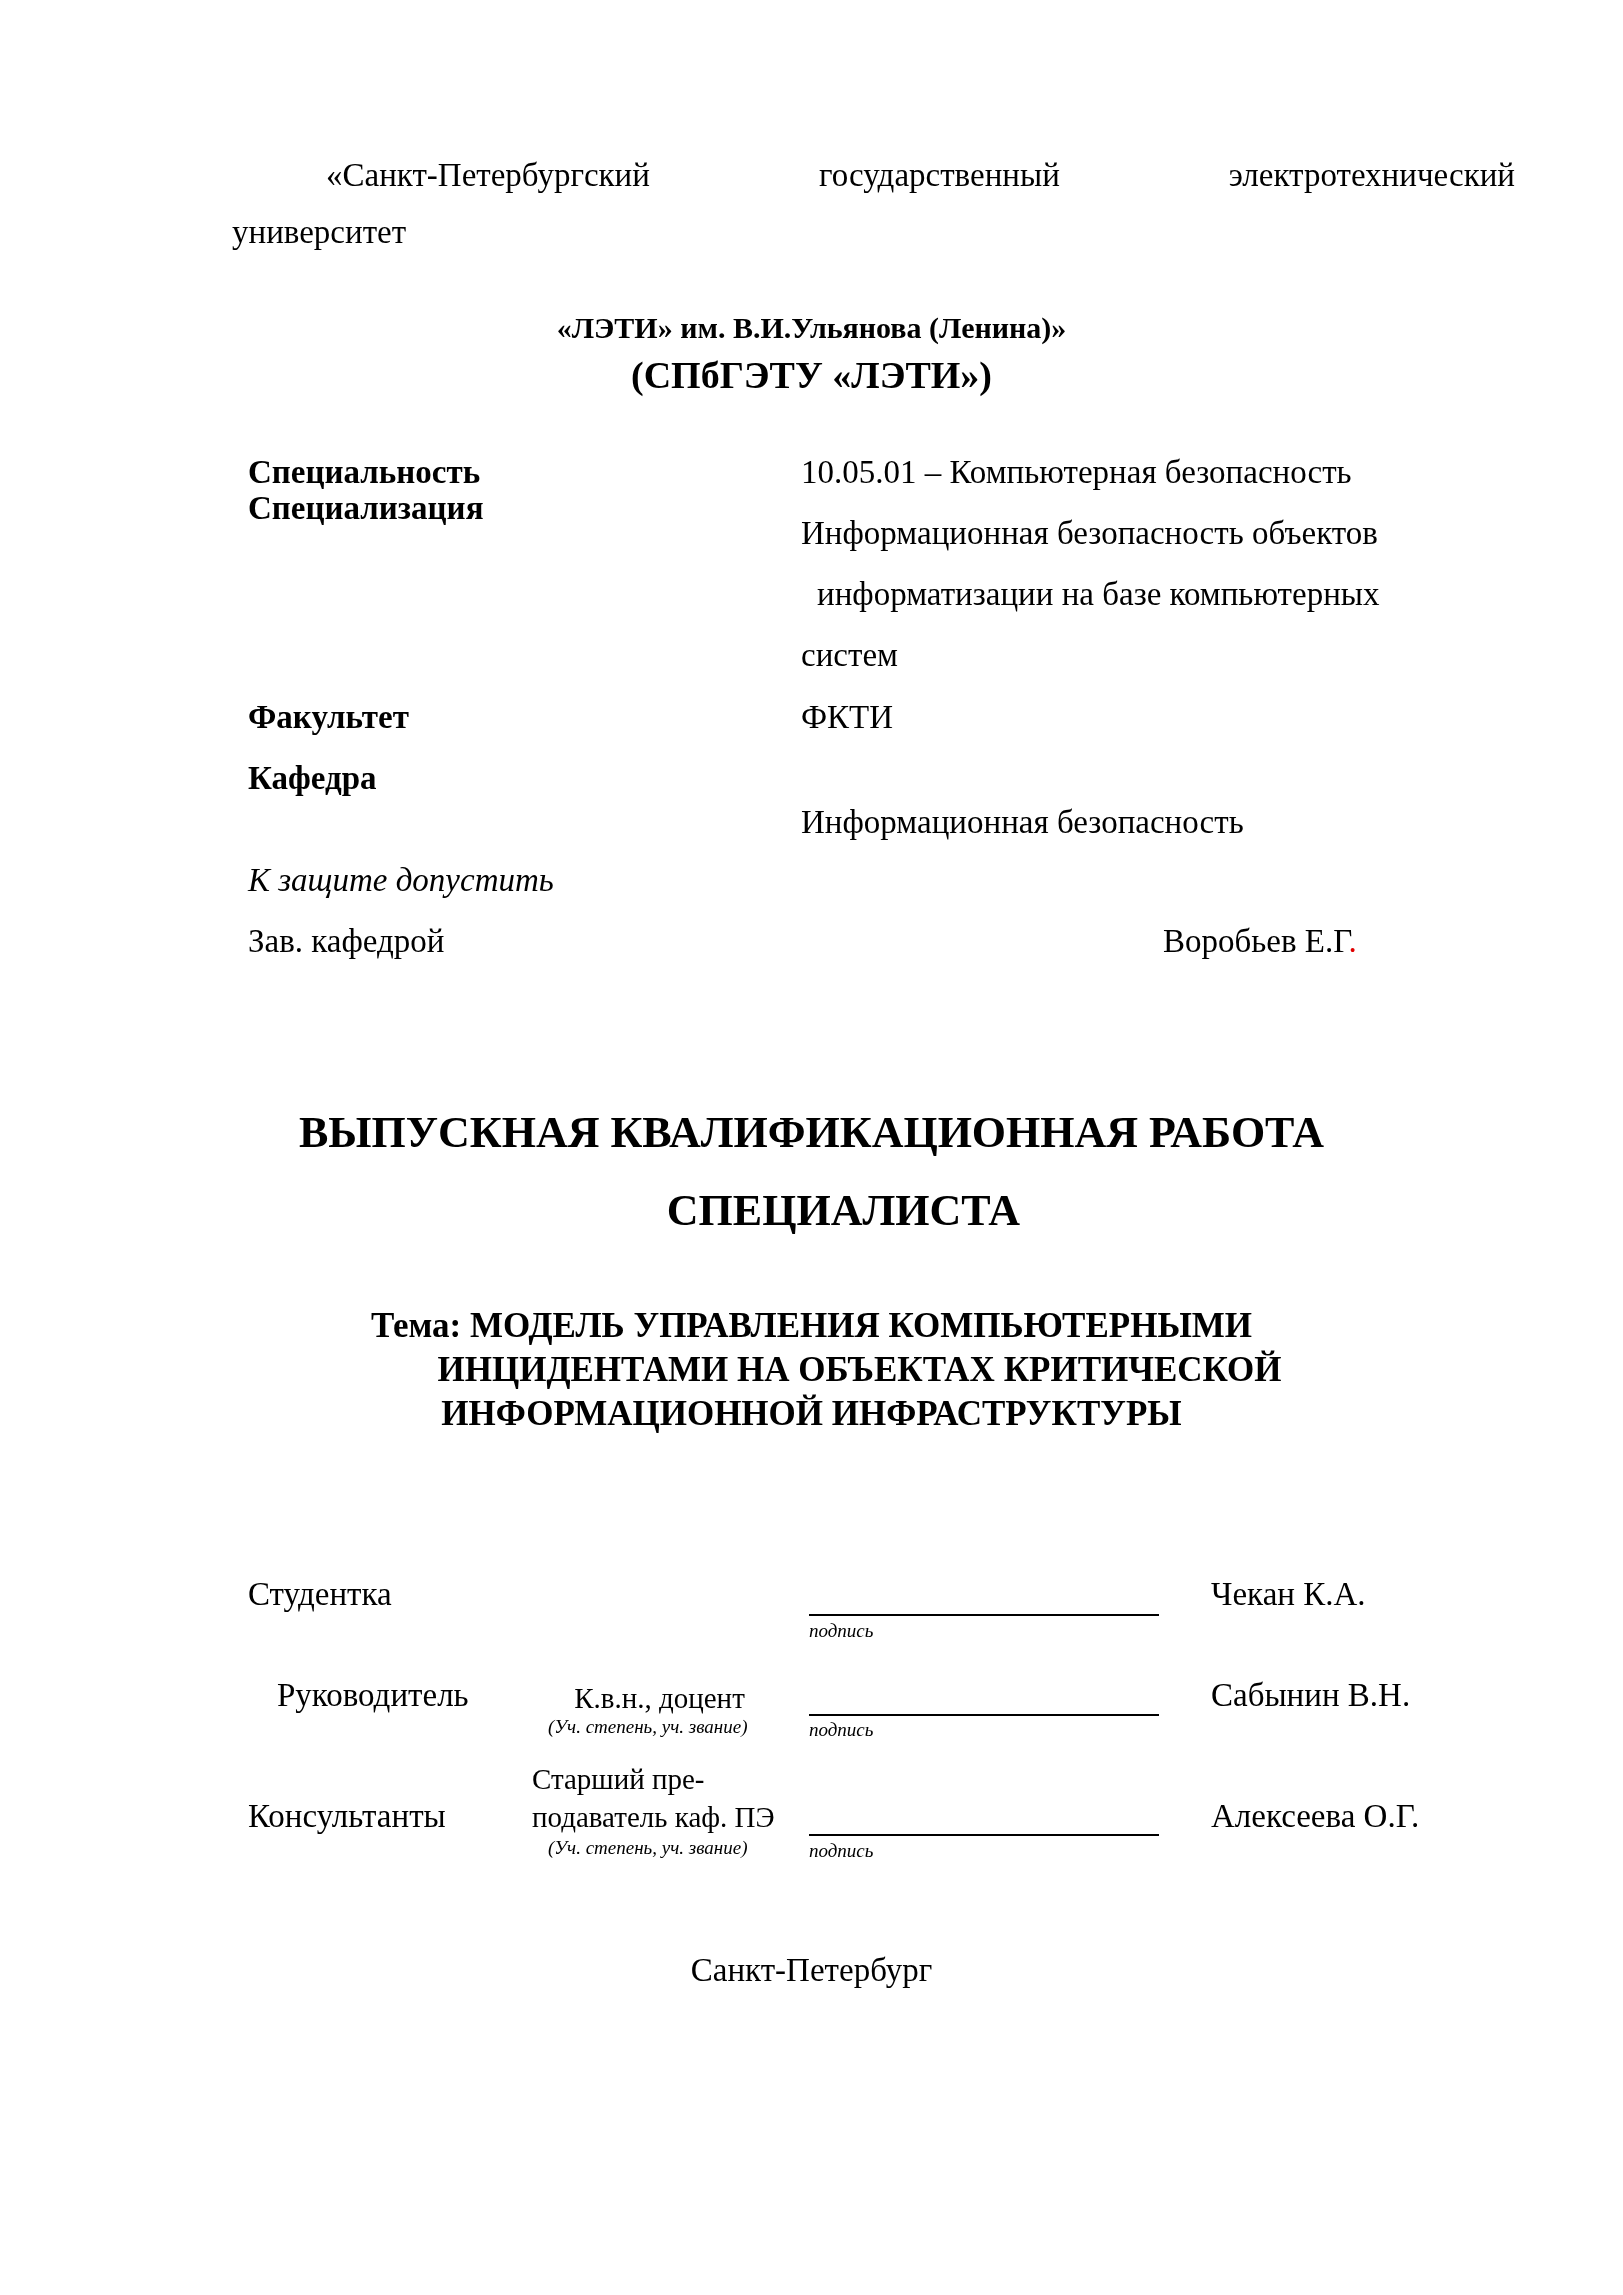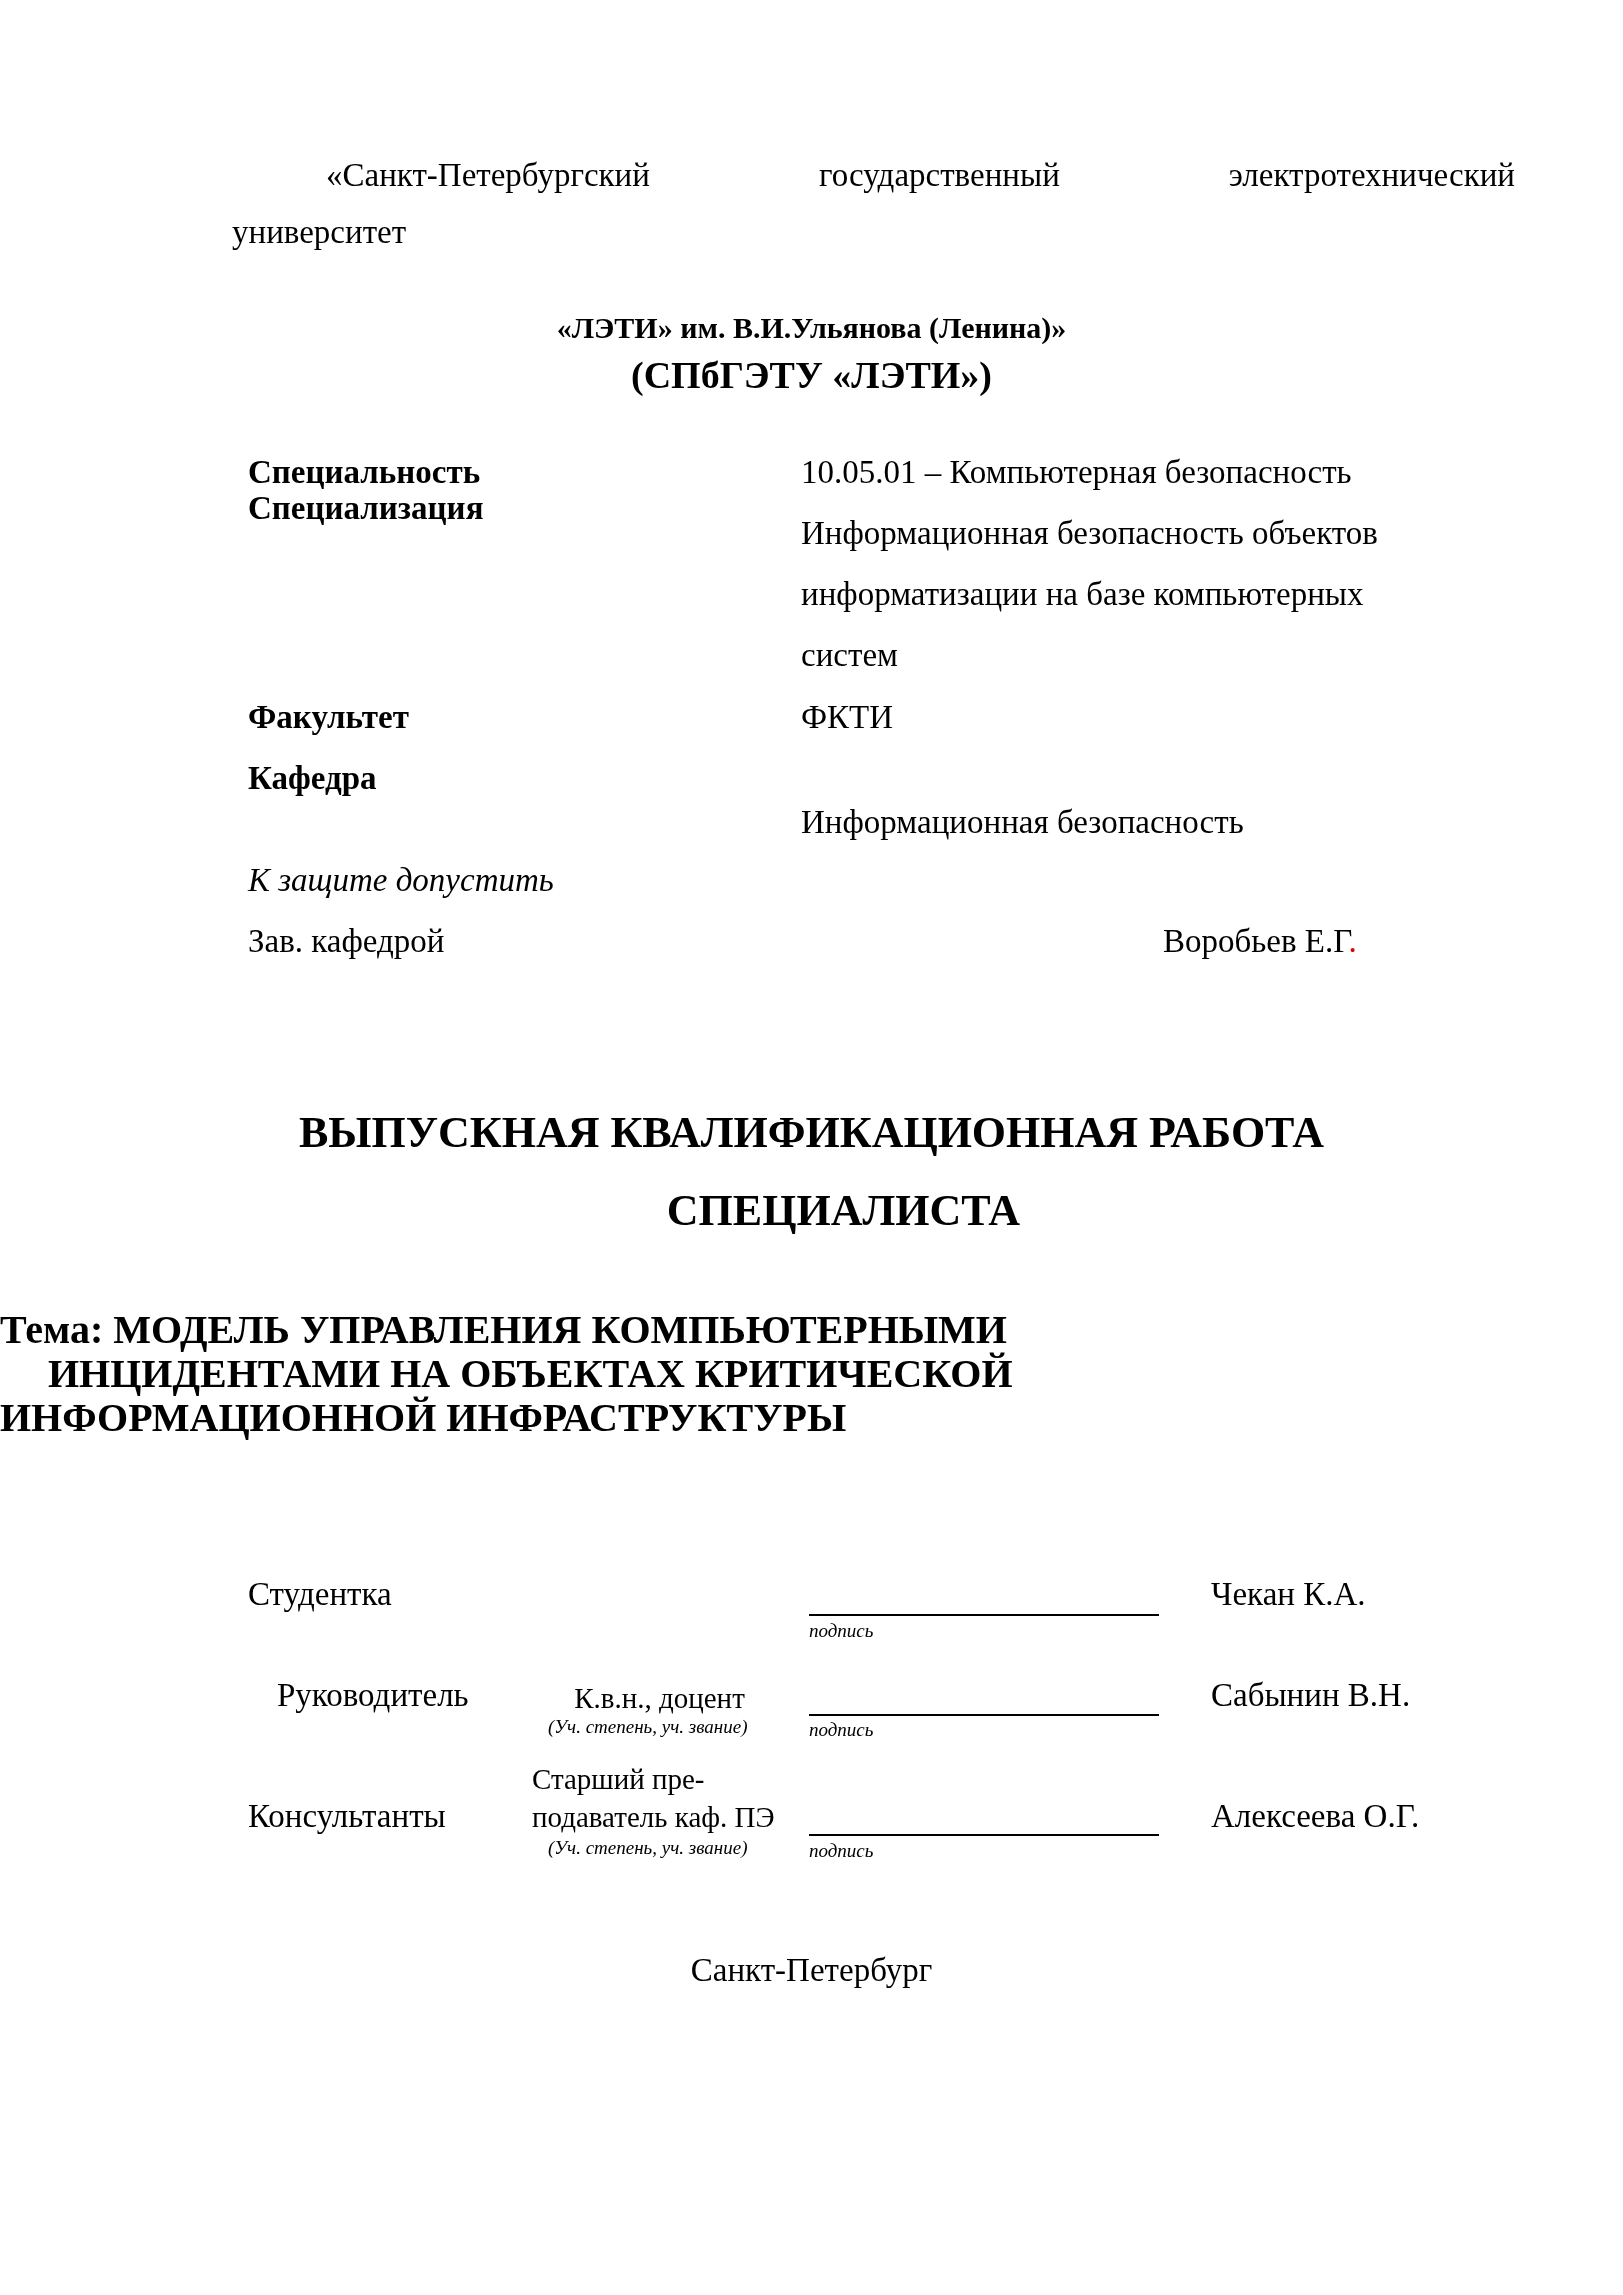--- a/index.html
+++ b/index.html
@@ -21,21 +21,21 @@
 
     
     #approve-caption { left: 248px; top: 862px; font-size: 33px; font-style: italic; }
     #head-label { left: 248px; top: 923px; font-size: 33px; }
     #head-name { left: 1163px; top: 923px; font-size: 33px; }
     #head-name .red-dot { color: #e00000; }
 
     
     #title-line1 { left: 0; width: 1623px; top: 1107px; text-align: center; font-size: 44px; font-weight: bold; }
     #title-line2 { left: 0; width: 1623px; top: 1185px; text-align: center; font-size: 44px; font-weight: bold; margin-left: 32px; }
-    .topic-line { left: 0; width: 1623px; text-align: left; font-size: 40px; font-weight: bold; }
+    .topic-line { left: 0; width: 1623px; text-align: center; font-size: 35px; font-weight: bold; }
 
     
     .sig-role { left: 248px; font-size: 33px; }
     .sig-rank { font-size: 29px; text-align: center; }
     .sig-rank-caption { font-size: 19px; font-style: italic; }
     .sig-line { left: 809px; width: 350px; height: 2.4px; background: #000; }
     .sig-caption { left: 809px; width: 350px; text-align: left; font-size: 19px; font-style: italic; }
     .sig-name { left: 1211px; font-size: 33px; }
 
     #city { left: 0; width: 1623px; top: 1952px; text-align: center; font-size: 33px; }
@@ -50,21 +50,21 @@
 </div>
 <div id="uni-line2" class="abs">университет</div>
 <div id="leti-line1" class="abs">«ЛЭТИ» им. В.И.Ульянова (Ленина)»</div>
 <div id="leti-line2" class="abs">(СПбГЭТУ «ЛЭТИ»)</div>
 
 <div class="abs info-label" style="top:454px;">Специальность</div>
 <div class="abs info-value" style="top:454px;">10.05.01 – Компьютерная безопасность</div>
 
 <div class="abs info-label" style="top:490px;">Специализация</div>
 <div class="abs info-value" style="top:515px;">Информационная безопасность объектов</div>
-<div class="abs info-value" style="top:576px;">информатизации на базе компьютерных</div>
+<div class="abs info-value" style="top:576px;margin-left:16px;">информатизации на базе компьютерных</div>
 <div class="abs info-value" style="top:637px;">систем</div>
 
 <div class="abs info-label" style="top:699px;">Факультет</div>
 <div class="abs info-value" style="top:699px;">ФКТИ</div>
 
 <div class="abs info-label" style="top:760px;">Кафедра</div>
 <div class="abs info-value" style="top:760px;margin-top:44px;">Информационная безопасность</div>
 
 <div id="approve-caption" class="abs">К защите допустить</div>
 <div id="head-label" class="abs">Зав. кафедрой</div>

